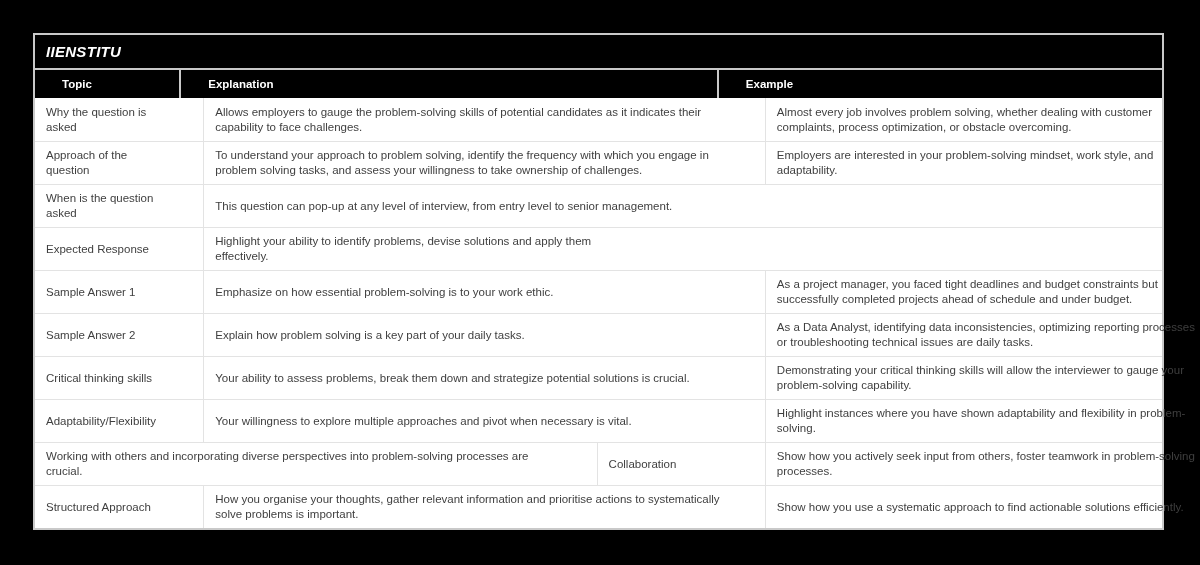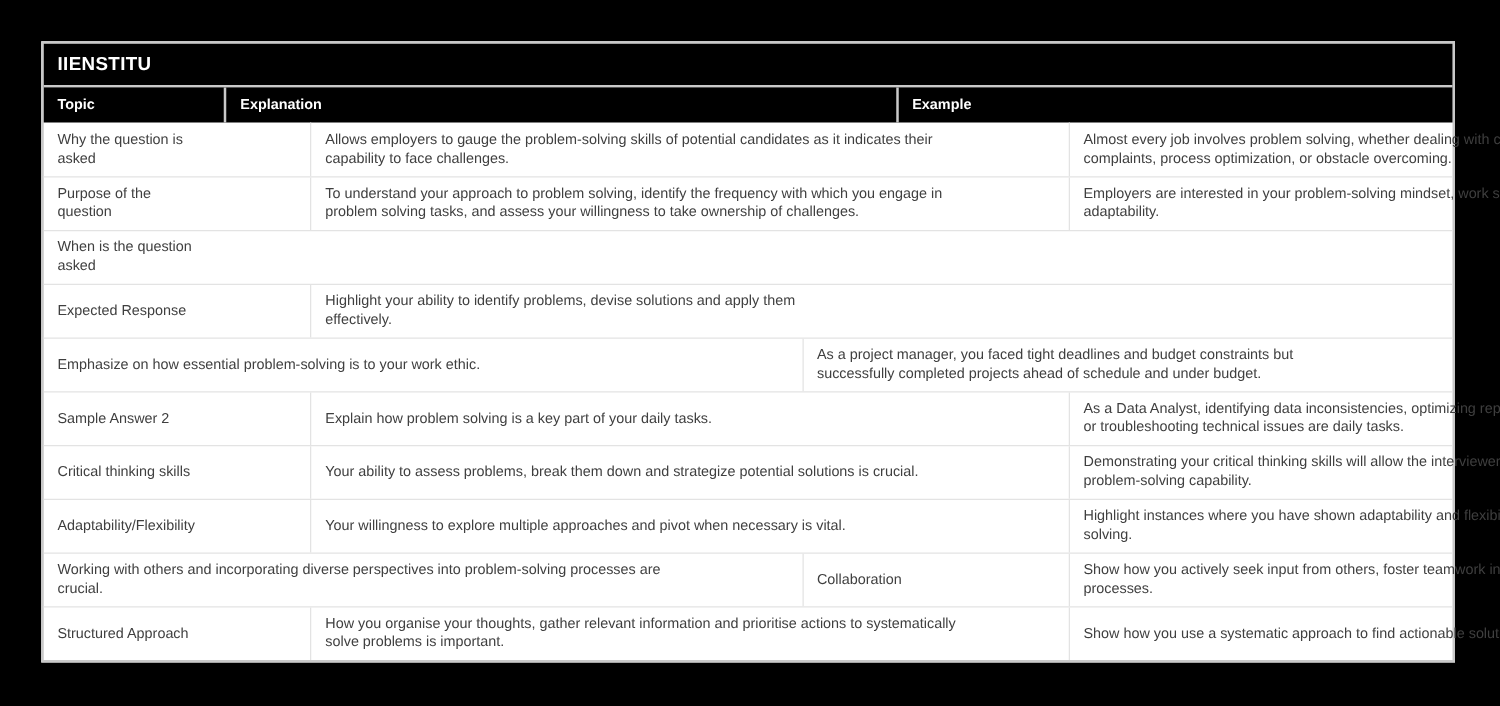--- a/index.html
+++ b/index.html
@@ -24,49 +24,49 @@
     border: 2px solid #c9c9c9;
     box-sizing: border-box;
   }
   .brandbar {
     background: #000000;
     height: 33px;
     display: flex;
     align-items: center;
     padding-left: 11px;
     border-bottom: 2px solid #c9c9c9;
+    font-style: italic;
   }
   .brandbar .brand-title {
     color: #ffffff;
     font-size: 15px;
     font-weight: bold;
     letter-spacing: 0.3px;
   }
   .thead {
     display: flex;
     background: #000000;
     height: 28px;
   }
   .thead .cell {
     display: flex;
     align-items: center;
     color: #ffffff;
     font-size: 11.5px;
     font-weight: bold;
     box-sizing: border-box;
-    padding: 0 10px 0 11px;
+    padding: 0 10px 0 27px;
   }
   .thead .cell + .cell {
     border-left: 2px solid #c9c9c9;
   }
   .tbody .trow {
     display: flex;
     min-height: 43px;
     box-sizing: border-box;
-    gap: 45px;
   }
   .tbody .trow + .trow {
     border-top: 1px solid #e3e3e3;
   }
   .trow .cell {
     display: flex;
     align-items: center;
     box-sizing: border-box;
     color: #3f3f3f;
     font-size: 11.5px;
@@ -97,32 +97,34 @@
       <div class="cell c-ex">Example</div>
     </div>
 
     <div class="tbody">
         <div class="trow">
           <div class="cell c-topic">Why the question is asked</div>
           <div class="cell c-expl">Allows employers to gauge the problem-solving skills of potential candidates as it indicates their capability to face challenges.</div>
           <div class="cell c-ex">Almost every job involves problem solving, whether dealing with customer complaints, process optimization, or obstacle overcoming.</div>
         </div>
         <div class="trow">
-          <div class="cell c-topic">Purpose of the question</div>
+          <div class="cell c-topic">Approach of the question</div>
           <div class="cell c-expl">To understand your approach to problem solving, identify the frequency with which you engage in problem solving tasks, and assess your willingness to take ownership of challenges.</div>
           <div class="cell c-ex">Employers are interested in your problem-solving mindset, work style, and adaptability.</div>
         </div>
         <div class="trow">
           <div class="cell c-topic">When is the question asked</div>
+          <div class="cell c-expl">This question can pop-up at any level of interview, from entry level to senior management.</div>
         </div>
         <div class="trow">
           <div class="cell c-topic">Expected Response</div>
           <div class="cell c-ex">Highlight your ability to identify problems, devise solutions and apply them effectively.</div>
         </div>
         <div class="trow">
+          <div class="cell c-topic">Sample Answer 1</div>
           <div class="cell c-expl">Emphasize on how essential problem-solving is to your work ethic.</div>
           <div class="cell c-ex">As a project manager, you faced tight deadlines and budget constraints but successfully completed projects ahead of schedule and under budget.</div>
         </div>
         <div class="trow">
           <div class="cell c-topic">Sample Answer 2</div>
           <div class="cell c-expl">Explain how problem solving is a key part of your daily tasks.</div>
           <div class="cell c-ex">As a Data Analyst, identifying data inconsistencies, optimizing reporting processes or troubleshooting technical issues are daily tasks.</div>
         </div>
         <div class="trow">
           <div class="cell c-topic">Critical thinking skills</div>

